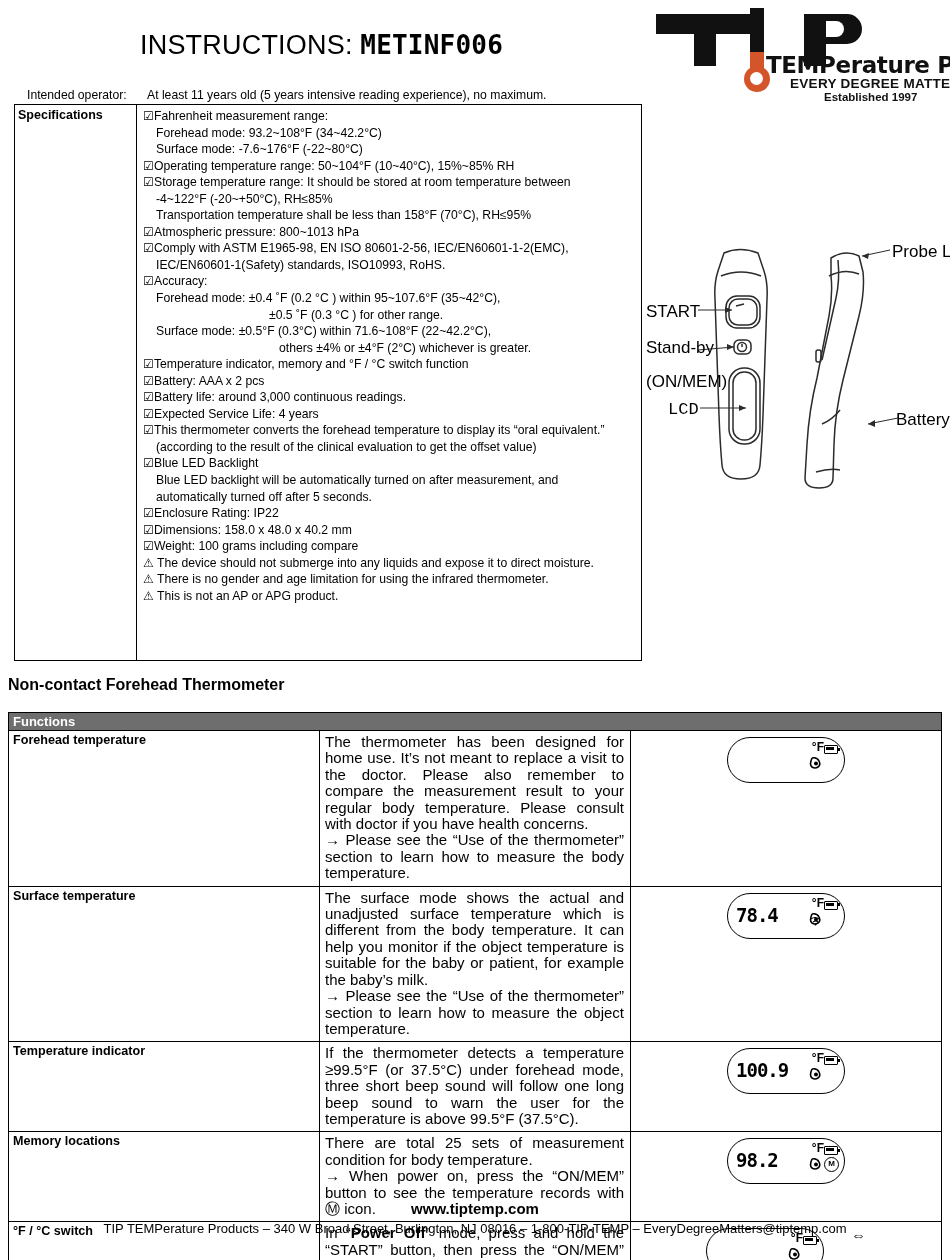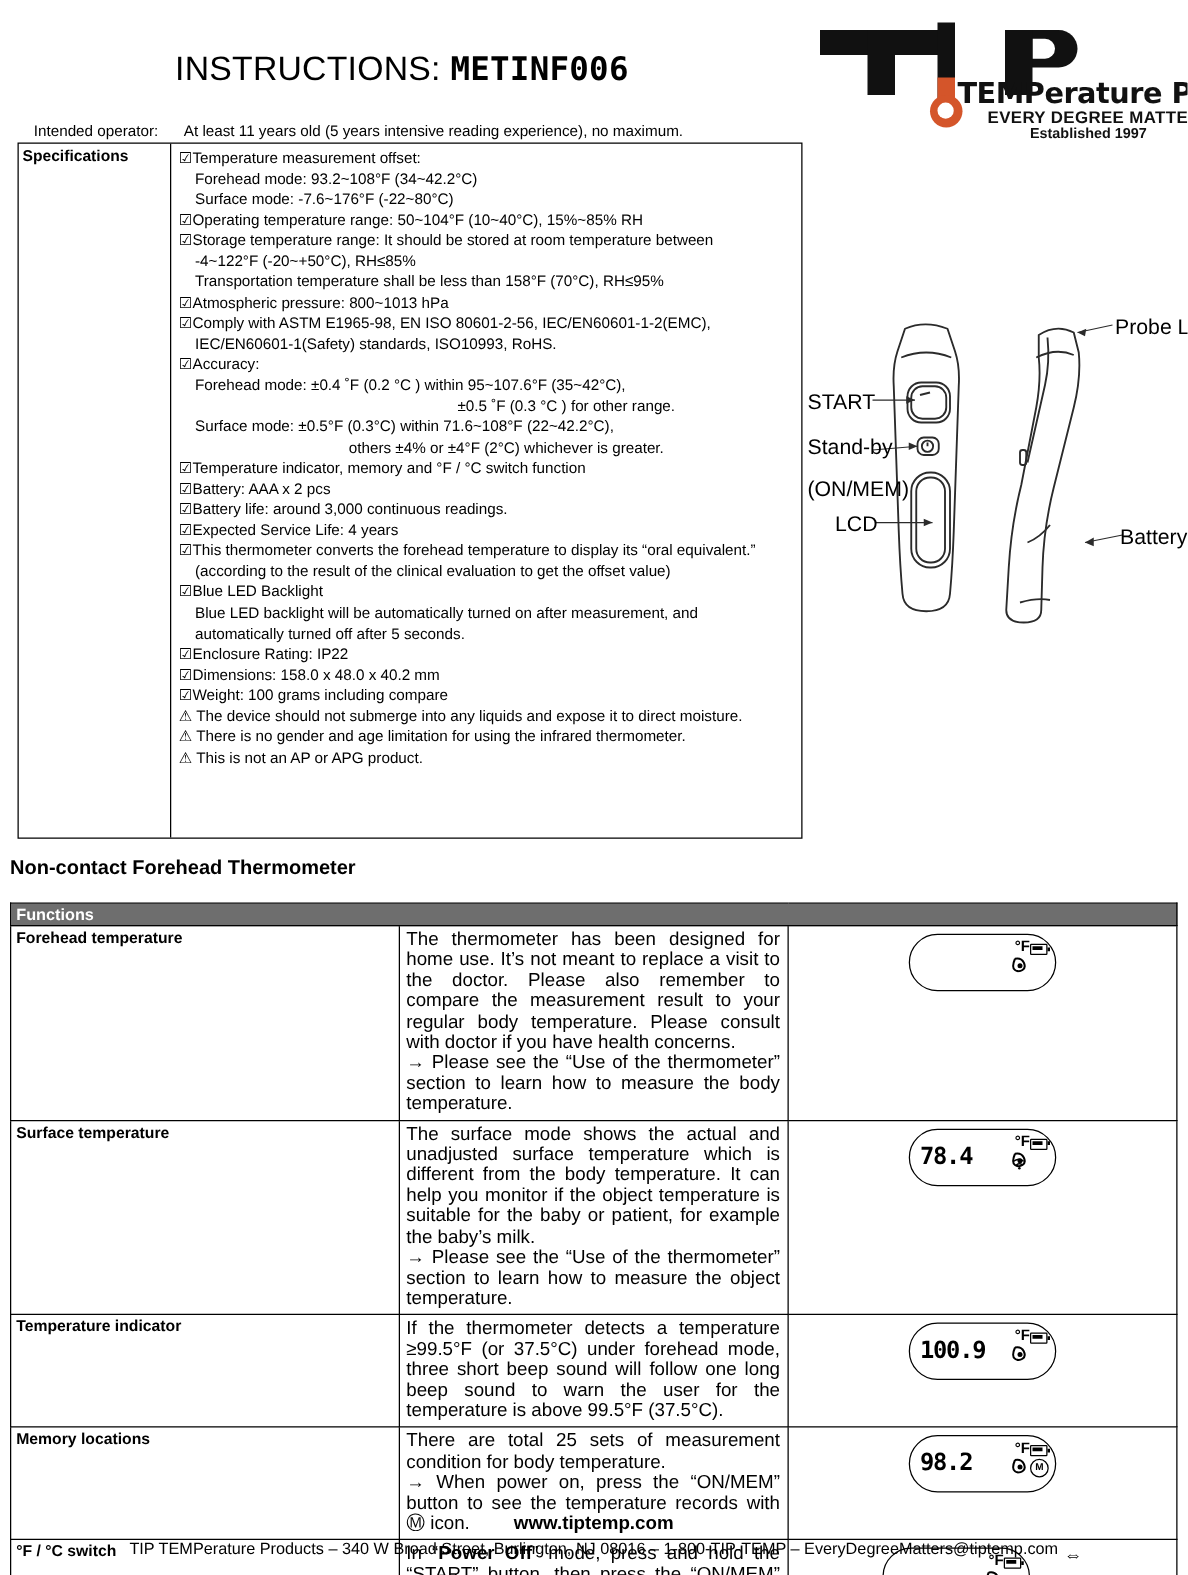--- a/index.html
+++ b/index.html
@@ -7,21 +7,21 @@
     width:950px;height:1260px;
     background:#ffffff;
     font-family:"Liberation Sans",sans-serif;
     color:#000;
     position:relative;
     overflow:hidden;
   }
   .page{position:relative;width:950px;height:1260px;}
 
   
-  .header{position:relative;height:92px;margin-top:10px;}
+  .header{position:relative;height:92px;}
   .doc-title{
     position:absolute;left:140px;top:30px;
     font-size:27px;letter-spacing:.2px;white-space:nowrap;
   }
   .doc-title .code{font-weight:bold;font-family:"DejaVu Sans Mono",monospace;font-size:26px;}
 
   
   .logo{position:absolute;left:648px;top:6px;width:296px;height:84px;}
   .logo-tip{position:absolute;left:8px;top:0px;width:240px;height:58px;}
   .logo-T{position:absolute;left:0;top:8px;width:108px;height:20px;background:#111;}
@@ -49,21 +49,21 @@
     position:absolute;left:14px;top:104px;width:626px;height:555px;
     border:1.4px solid #000;display:flex;
   }
   .spec-left{width:122px;border-right:1.4px solid #000;padding:3px 0 0 3px;font-size:12.5px;font-weight:bold;box-sizing:border-box;}
   .spec-right{flex:1;padding:3px 4px 0 6px;box-sizing:border-box;}
   .spec-line{font-size:12.2px;line-height:16.55px;white-space:nowrap;position:relative;}
   .cb{display:inline-block;width:11px;text-align:left;font-size:12px;}
   .warn{display:inline-block;width:14px;text-align:left;font-size:12px;}
   .ind1{padding-left:13px;}
   .ind-acc{padding-left:13px;}
-  .ind-acc2{padding-left:126px;text-align:center;}
+  .ind-acc2{padding-left:126px;}
   .ind-acc3{padding-left:136px;}
 
   
   .device{position:absolute;left:646px;top:228px;width:300px;height:290px;}
   .device svg{display:block;}
   .dev-label{position:absolute;font-size:17px;white-space:nowrap;}
 
   
   .sect-title{position:absolute;left:8px;top:676px;font-size:16px;font-weight:bold;}
 
@@ -132,21 +132,21 @@
     </div>
   </div>
 
   <div class="operator">
     <span class="lbl">Intended operator:</span><span>At least 11 years old (5 years intensive reading experience), no maximum.</span>
   </div>
 
   <div class="specbox">
     <div class="spec-left">Specifications</div>
     <div class="spec-right" id="spec-lines">
-        <div class="spec-line"><span class="cb">☑</span><span>Temperature measurement offset:</span></div>
+        <div class="spec-line"><span class="cb">☑</span><span>Fahrenheit measurement range:</span></div>
         <div class="spec-line ind1"><span>Forehead mode: 93.2~108°F (34~42.2°C)</span></div>
         <div class="spec-line ind1"><span>Surface mode: -7.6~176°F (-22~80°C)</span></div>
         <div class="spec-line"><span class="cb">☑</span><span>Operating temperature range: 50~104°F (10~40°C), 15%~85% RH</span></div>
         <div class="spec-line"><span class="cb">☑</span><span>Storage temperature range: It should be stored at room temperature between</span></div>
         <div class="spec-line ind1"><span>-4~122°F (-20~+50°C), RH≤85%</span></div>
         <div class="spec-line ind1"><span>Transportation temperature shall be less than 158°F (70°C), RH≤95%</span></div>
         <div class="spec-line"><span class="cb">☑</span><span>Atmospheric pressure: 800~1013 hPa</span></div>
         <div class="spec-line"><span class="cb">☑</span><span>Comply with ASTM E1965-98, EN ISO 80601-2-56, IEC/EN60601-1-2(EMC),</span></div>
         <div class="spec-line ind1"><span>IEC/EN60601-1(Safety) standards, ISO10993, RoHS.</span></div>
         <div class="spec-line"><span class="cb">☑</span><span>Accuracy:</span></div>
@@ -209,21 +209,21 @@
         <polygon points="86,82 79,79 79,85"></polygon>
         <polygon points="88,119 81,116 81,122"></polygon>
         <polygon points="100,180 93,177 93,183"></polygon>
         <polygon points="216,28 223,25 222,31"></polygon>
         <polygon points="222,196 229,192 229,199"></polygon>
       </g>
     </svg>
     <div class="dev-label" style="left:0px;top:74px;">START</div>
     <div class="dev-label" style="left:0px;top:110px;">Stand-by</div>
     <div class="dev-label" style="left:0px;top:124px;margin-top:20px;">(ON/MEM)</div>
-    <div class="dev-label" style="left:22px;top:172px;">LCD</div>
+    <div class="dev-label" style="left:22px;top:172px;font-family:Liberation Mono, monospace;">LCD</div>
     <div class="dev-label" style="left:246px;top:14px;">Probe Lens</div>
     <div class="dev-label" style="left:250px;top:182px;">Battery Cover</div>
   </div>
 
   <div class="sect-title">Non-contact Forehead Thermometer</div>
 
   <table class="ftable">
     <thead>
       <tr>
         <th class="hdr" colspan="3">Functions</th>

